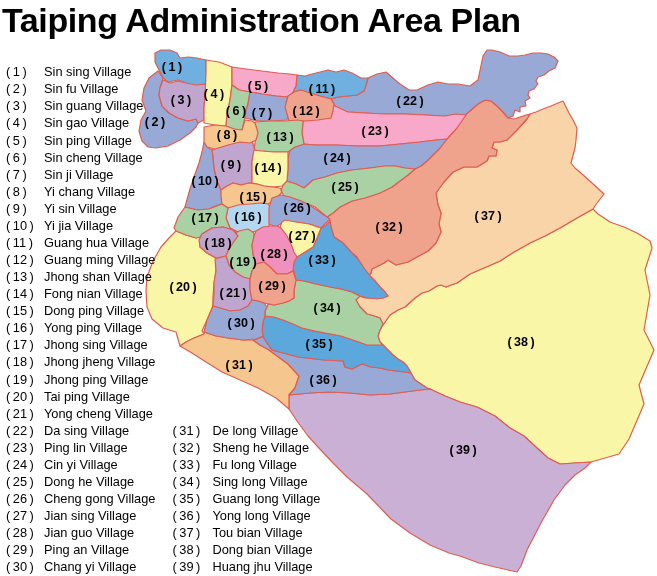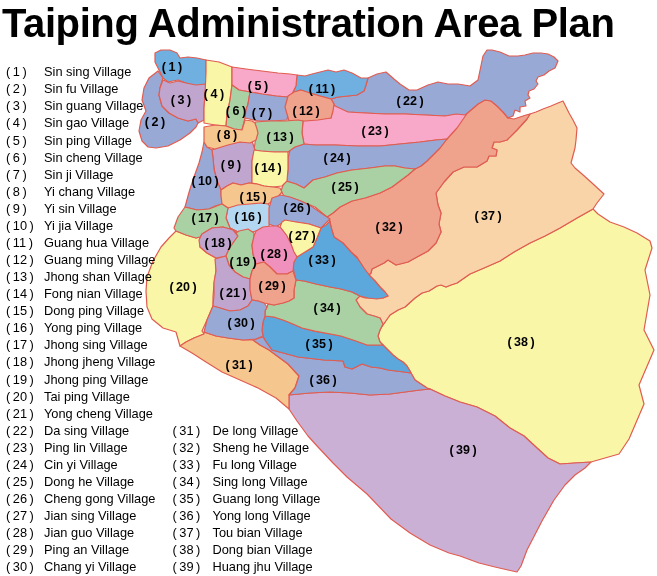--- a/index.html
+++ b/index.html
@@ -1,20 +1,20 @@
 <!DOCTYPE html>
 <html><head>
 <meta charset="utf-8">
 <style>
 html,body{margin:0;padding:0;background:#ffffff;width:657px;height:576px;overflow:hidden;}
 .page{position:relative;width:657px;height:576px;font-family:"Liberation Sans",sans-serif;}
 svg text{font-family:"Liberation Sans",sans-serif;fill:#000;}
 .maplab text{font-size:12.5px;font-weight:bold;letter-spacing:0px;}
 .leg text{font-size:12.8px;}
-.title{position:absolute;left:2px;top:1px;font-size:40px;font-weight:bold;letter-spacing:-0.4px;white-space:nowrap;}
+.title{position:absolute;left:2px;top:1px;font-size:34px;font-weight:bold;letter-spacing:-0.4px;white-space:nowrap;}
 </style>
 </head>
 <body>
 <div class="page">
 
 <div class="title">Taiping Administration Area Plan</div>
 <svg width="657" height="576" viewBox="0 0 657 576" style="position:absolute;left:0;top:0">
 
 <g>
 

